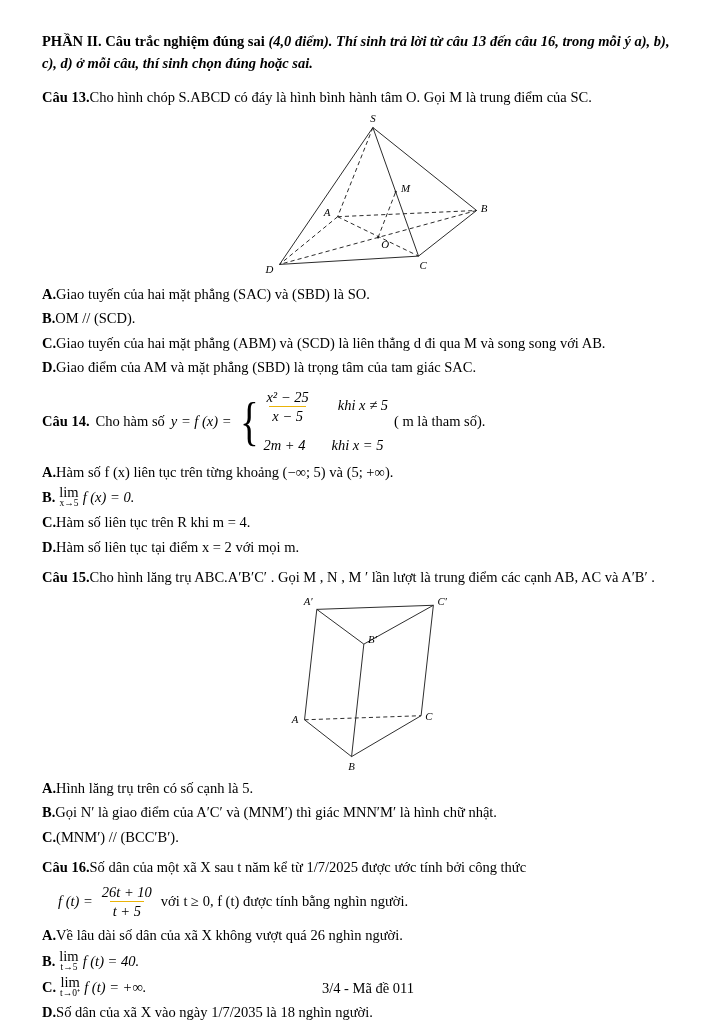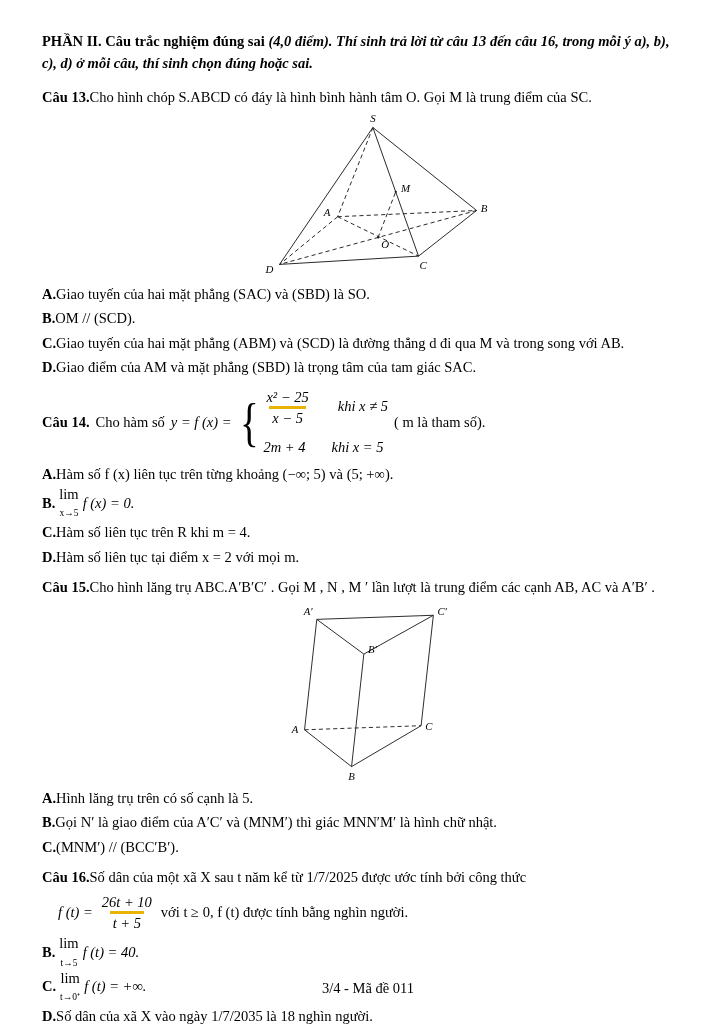--- a/index.html
+++ b/index.html
@@ -18,27 +18,27 @@
   .q-head { margin:9px 0 4px 0; }
   .opt { margin:2px 0; line-height:1.55; }
   .opt-flex { display:flex; align-items:center; gap:4px; }
   .figure { display:flex; justify-content:center; margin:2px 0; }
   .fig-pyramid { margin-left:28px; }
   .fig-prism { margin-left:18px; }
   .flexline { display:flex; align-items:center; gap:6px; flex-wrap:nowrap; }
   .math { font-style:italic; }
   .cond { margin-left:26px; font-style:italic; }
   .frac { display:inline-flex; flex-direction:column; align-items:center; vertical-align:middle; line-height:1.25; text-align:center; }
-  .frac .den { border-top:3px solid #eab308; padding:0 3px; }
+  .frac .den { border-top:1px solid #eab308; padding:0 3px; }
   .frac .num { padding:0 3px; }
   .cases { display:inline-flex; align-items:center; }
   .brace { font-size:52px; font-weight:300; line-height:0.85; font-style:normal; transform:scaleX(0.75); display:inline-block; }
   .case-rows { display:inline-flex; flex-direction:column; gap:10px; margin-left:1px; }
   .case-row { display:flex; align-items:center; }
-  .lim { display:inline-flex; flex-direction:column; align-items:center; vertical-align:middle; line-height:1.05; font-style:normal;gap:8px; }
+  .lim { display:inline-flex; flex-direction:column; align-items:center; vertical-align:middle; line-height:1.05; font-style:normal; }
   .lim-sub { font-size:9.5px; margin-top:-1px; }
   .footer { position:absolute; bottom:24px; left:12px; right:0; text-align:center; font-size:14.5px; }
   svg { display:block; }
   .edge { stroke:#1b1b1b; stroke-width:0.9; fill:none; }
   .dash { stroke-dasharray:4 3; }
   .fig-label { font-family:"Liberation Serif", serif; font-size:10.5px; font-style:italic; fill:#000; }
   .pt { fill:#1b1b1b; }
 </style>
 </head>
 <body>
@@ -60,21 +60,21 @@
       <text class="fig-label" x="212" y="95" text-anchor="start">B</text>
       <text class="fig-label" x="153" y="150" text-anchor="start">C</text>
       <text class="fig-label" x="12" y="154" text-anchor="end">D</text>
       <text class="fig-label" x="116" y="130" text-anchor="start">O</text>
       <text class="fig-label" x="135" y="76" text-anchor="start">M</text>
     </svg>
   </div>
 
   <div class="opt"><span class="lbl">A.</span><span>Giao tuyến của hai mặt phẳng (SAC) và (SBD) là SO.</span></div>
   <div class="opt"><span class="lbl">B.</span><span>OM // (SCD).</span></div>
-  <div class="opt"><span class="lbl">C.</span><span>Giao tuyến của hai mặt phẳng (ABM) và (SCD) là đường thẳng d đi qua M  và trong song với AB.</span></div>
+  <div class="opt"><span class="lbl">C.</span><span>Giao tuyến của hai mặt phẳng (ABM) và (SCD) là liên thẳng d đi qua M  và song song với AB.</span></div>
   <div class="opt"><span class="lbl">D.</span><span>Giao điểm của AM và mặt phẳng (SBD) là trọng tâm của tam giác SAC.</span></div>
 
   <div class="flexline q-head">
     <span class="lbl">Câu 14.</span>
     <span>Cho hàm số</span>
     <span class="math">y = f (x) =</span>
     <span class="cases">
       <span class="brace">{</span>
       <span class="case-rows">
         <span class="case-row">
@@ -128,20 +128,21 @@
 
   <div class="flexline" style="margin:4px 0 4px 16px;">
     <span class="math">f (t) =</span>
     <span class="frac math">
       <span class="num">26t + 10</span>
       <span class="den">t + 5</span>
     </span>
     <span>với t ≥ 0, f (t) được tính bằng nghìn người.</span>
   </div>
 
+  <div class="opt"><span class="lbl">A.</span><span>Về lâu dài số dân của xã X không vượt quá 26 nghìn người.</span></div>
   <div class="opt opt-flex">
     <span class="lbl">B.</span>
     <span class="lim">
       <span class="lim-top">lim</span>
       <span class="lim-sub">t→5</span>
     </span>
     <span class="it">f (t) = 40.</span>
   </div>
   <div class="opt opt-flex">
     <span class="lbl">C.</span>

